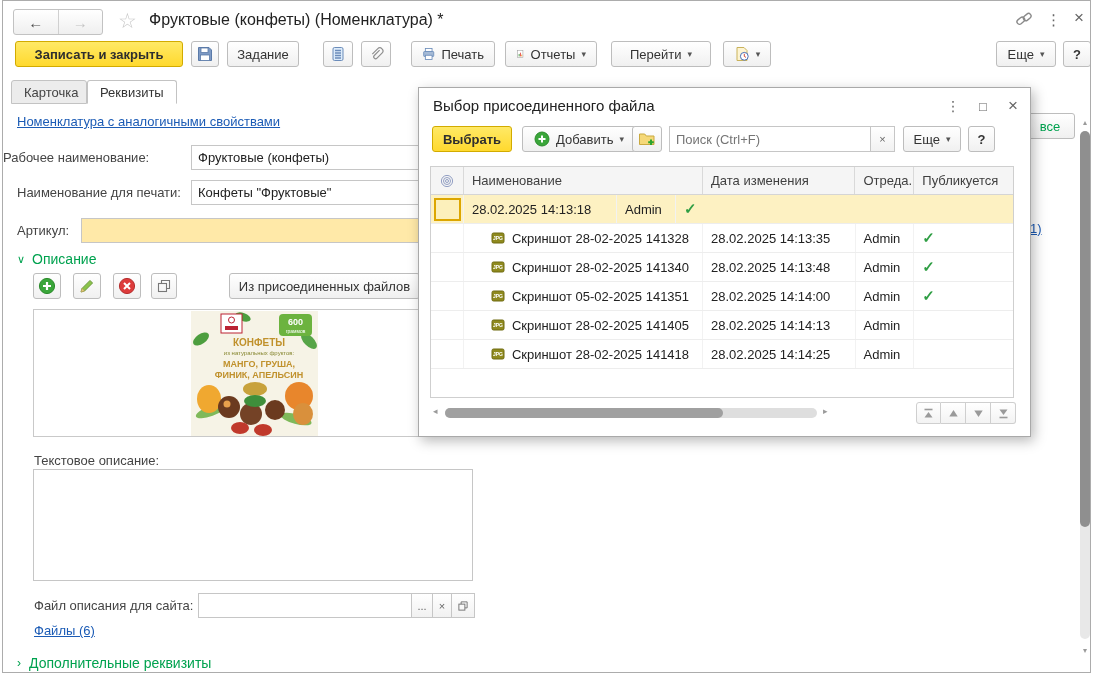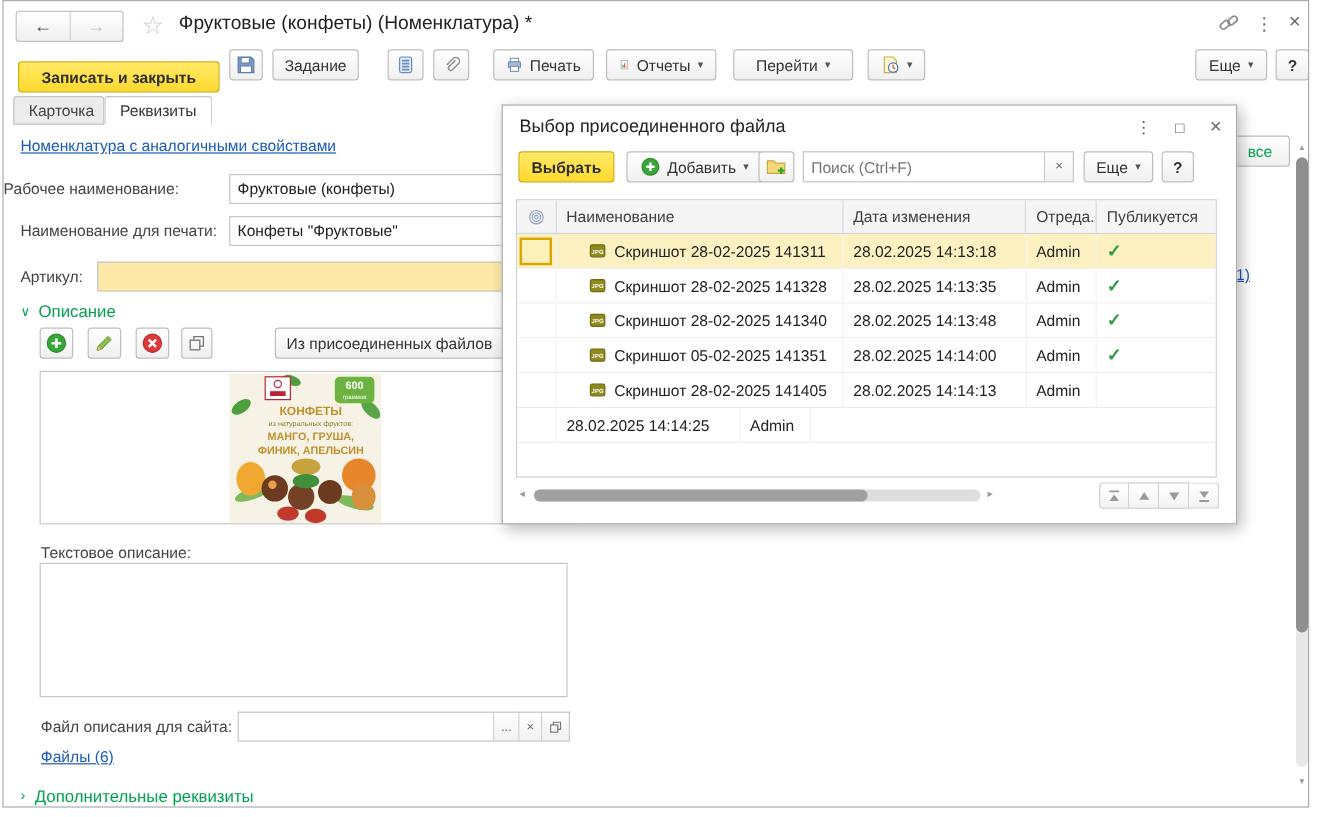--- a/index.html
+++ b/index.html
@@ -118,21 +118,21 @@
   <div class="corner" style="left:1012px;top:9px;">
     <svg class="icon18" viewBox="0 0 18 18" fill="none" stroke="#8a8a8a" stroke-width="1.4">
       <rect x="1.6" y="8.2" width="8.4" height="5" rx="2.5" transform="rotate(-40 5.8 10.7)"></rect>
       <rect x="8" y="4.6" width="8.4" height="5" rx="2.5" transform="rotate(-40 12.2 7.1)"></rect>
     </svg>
   </div>
   <div class="corner" style="left:1043px;font-size:15px;"><span>⋮</span></div>
   <div class="corner" style="left:1071px;font-size:17px;top:7px;"><span>×</span></div>
 
   <div class="cmdbar">
-    <div class="btn btn-yellow" style="width:168px;margin-top:10px;">Записать и закрыть</div>
+    <div class="btn btn-yellow" style="width:168px;">Записать и закрыть</div>
     <div class="btn" style="width:28px;margin-left:8px;padding:0;">
       <svg class="icon16" viewBox="0 0 16 16">
         <path d="M1.5 1.5h10.5l2.5 2.5v10.5h-13z" fill="#7e9ac4" stroke="#5a7aa8"></path>
         <rect x="4" y="2" width="7" height="4.5" fill="#fff" stroke="#5a7aa8" stroke-width=".8"></rect>
         <rect x="3.5" y="9" width="9" height="5.5" fill="#fff" stroke="#5a7aa8" stroke-width=".8"></rect>
       </svg>
     </div>
     <div class="btn" style="width:72px;margin-left:8px;">Задание</div>
     <div class="btn" style="width:30px;margin-left:24px;padding:0;">
       <svg class="icon16" viewBox="0 0 16 16">
@@ -345,27 +345,20 @@
         <div class="th c-name" style="padding-left:8px;">Наименование</div>
         <div class="th c-date">Дата изменения</div>
         <div class="th c-auth">Отреда...</div>
         <div class="th c-pub">Публикуется</div>
       </div>
 
       <div class="trow selected">
         <div class="td c-icon">
             <div class="cell-cursor"></div>
           </div>
-        <div class="td c-name">
-          <svg width="16" height="16" viewBox="0 0 16 16">
-              <rect x="2" y="3" width="12" height="10" rx="1.5" fill="#8f8a1e" stroke="#6f6b10"></rect>
-              <text x="8" y="10.3" font-size="5" fill="#fff" text-anchor="middle" font-weight="bold">JPG</text>
-            </svg>
-          <span>Скриншот 28-02-2025 141311</span>
-        </div>
         <div class="td c-date">28.02.2025 14:13:18</div>
         <div class="td c-auth">Admin</div>
         <div class="td c-pub">
             <span class="check">✓</span>
           </div>
       </div>
 
       <div class="trow">
         <div class="td c-icon"></div>
         <div class="td c-name">
@@ -423,20 +416,27 @@
             </svg>
           <span>Скриншот 28-02-2025 141405</span>
         </div>
         <div class="td c-date">28.02.2025 14:14:13</div>
         <div class="td c-auth">Admin</div>
         <div class="td c-pub"></div>
       </div>
 
       <div class="trow">
         <div class="td c-icon"></div>
+        <div class="td c-name">
+          <svg width="16" height="16" viewBox="0 0 16 16">
+              <rect x="2" y="3" width="12" height="10" rx="1.5" fill="#8f8a1e" stroke="#6f6b10"></rect>
+              <text x="8" y="10.3" font-size="5" fill="#fff" text-anchor="middle" font-weight="bold">JPG</text>
+            </svg>
+          <span>Скриншот 28-02-2025 141418</span>
+        </div>
         <div class="td c-date">28.02.2025 14:14:25</div>
         <div class="td c-auth">Admin</div>
         <div class="td c-pub"></div>
       </div>
     </div>
 
     <div class="hs-arrow" style="left:14px;">◂</div>
     <div class="hscroll">
       <div class="hscroll-thumb"></div>
     </div>

